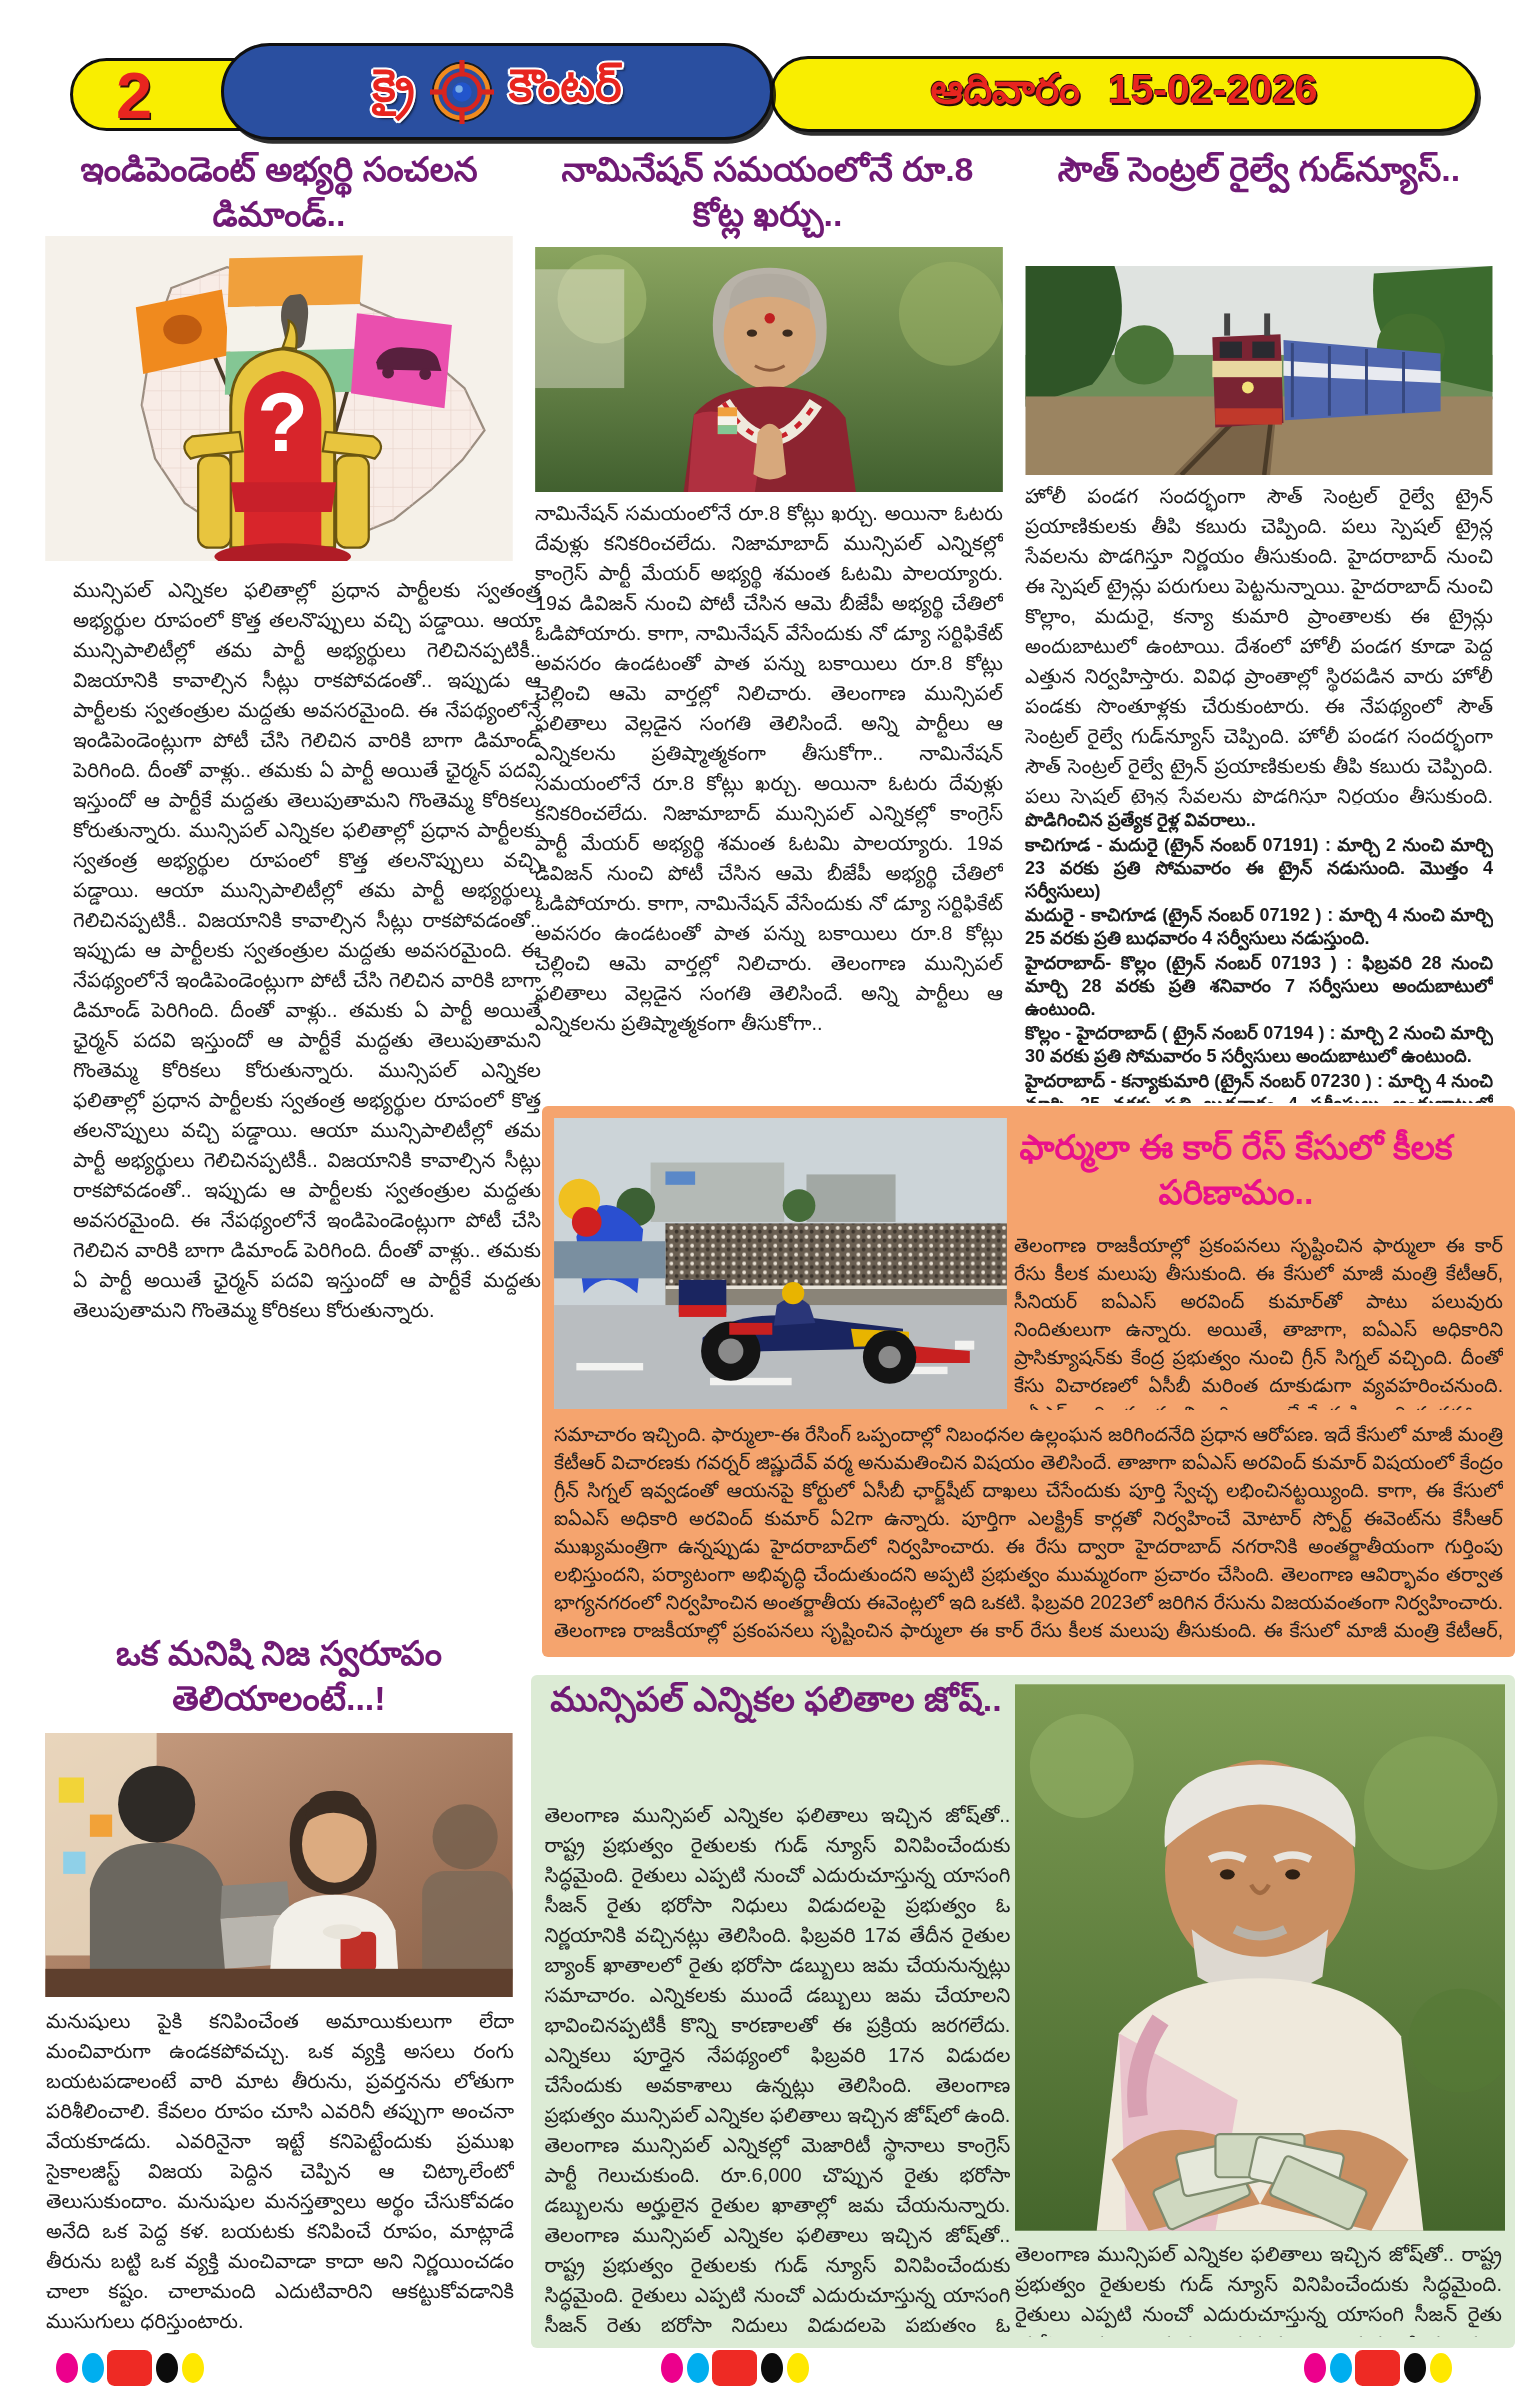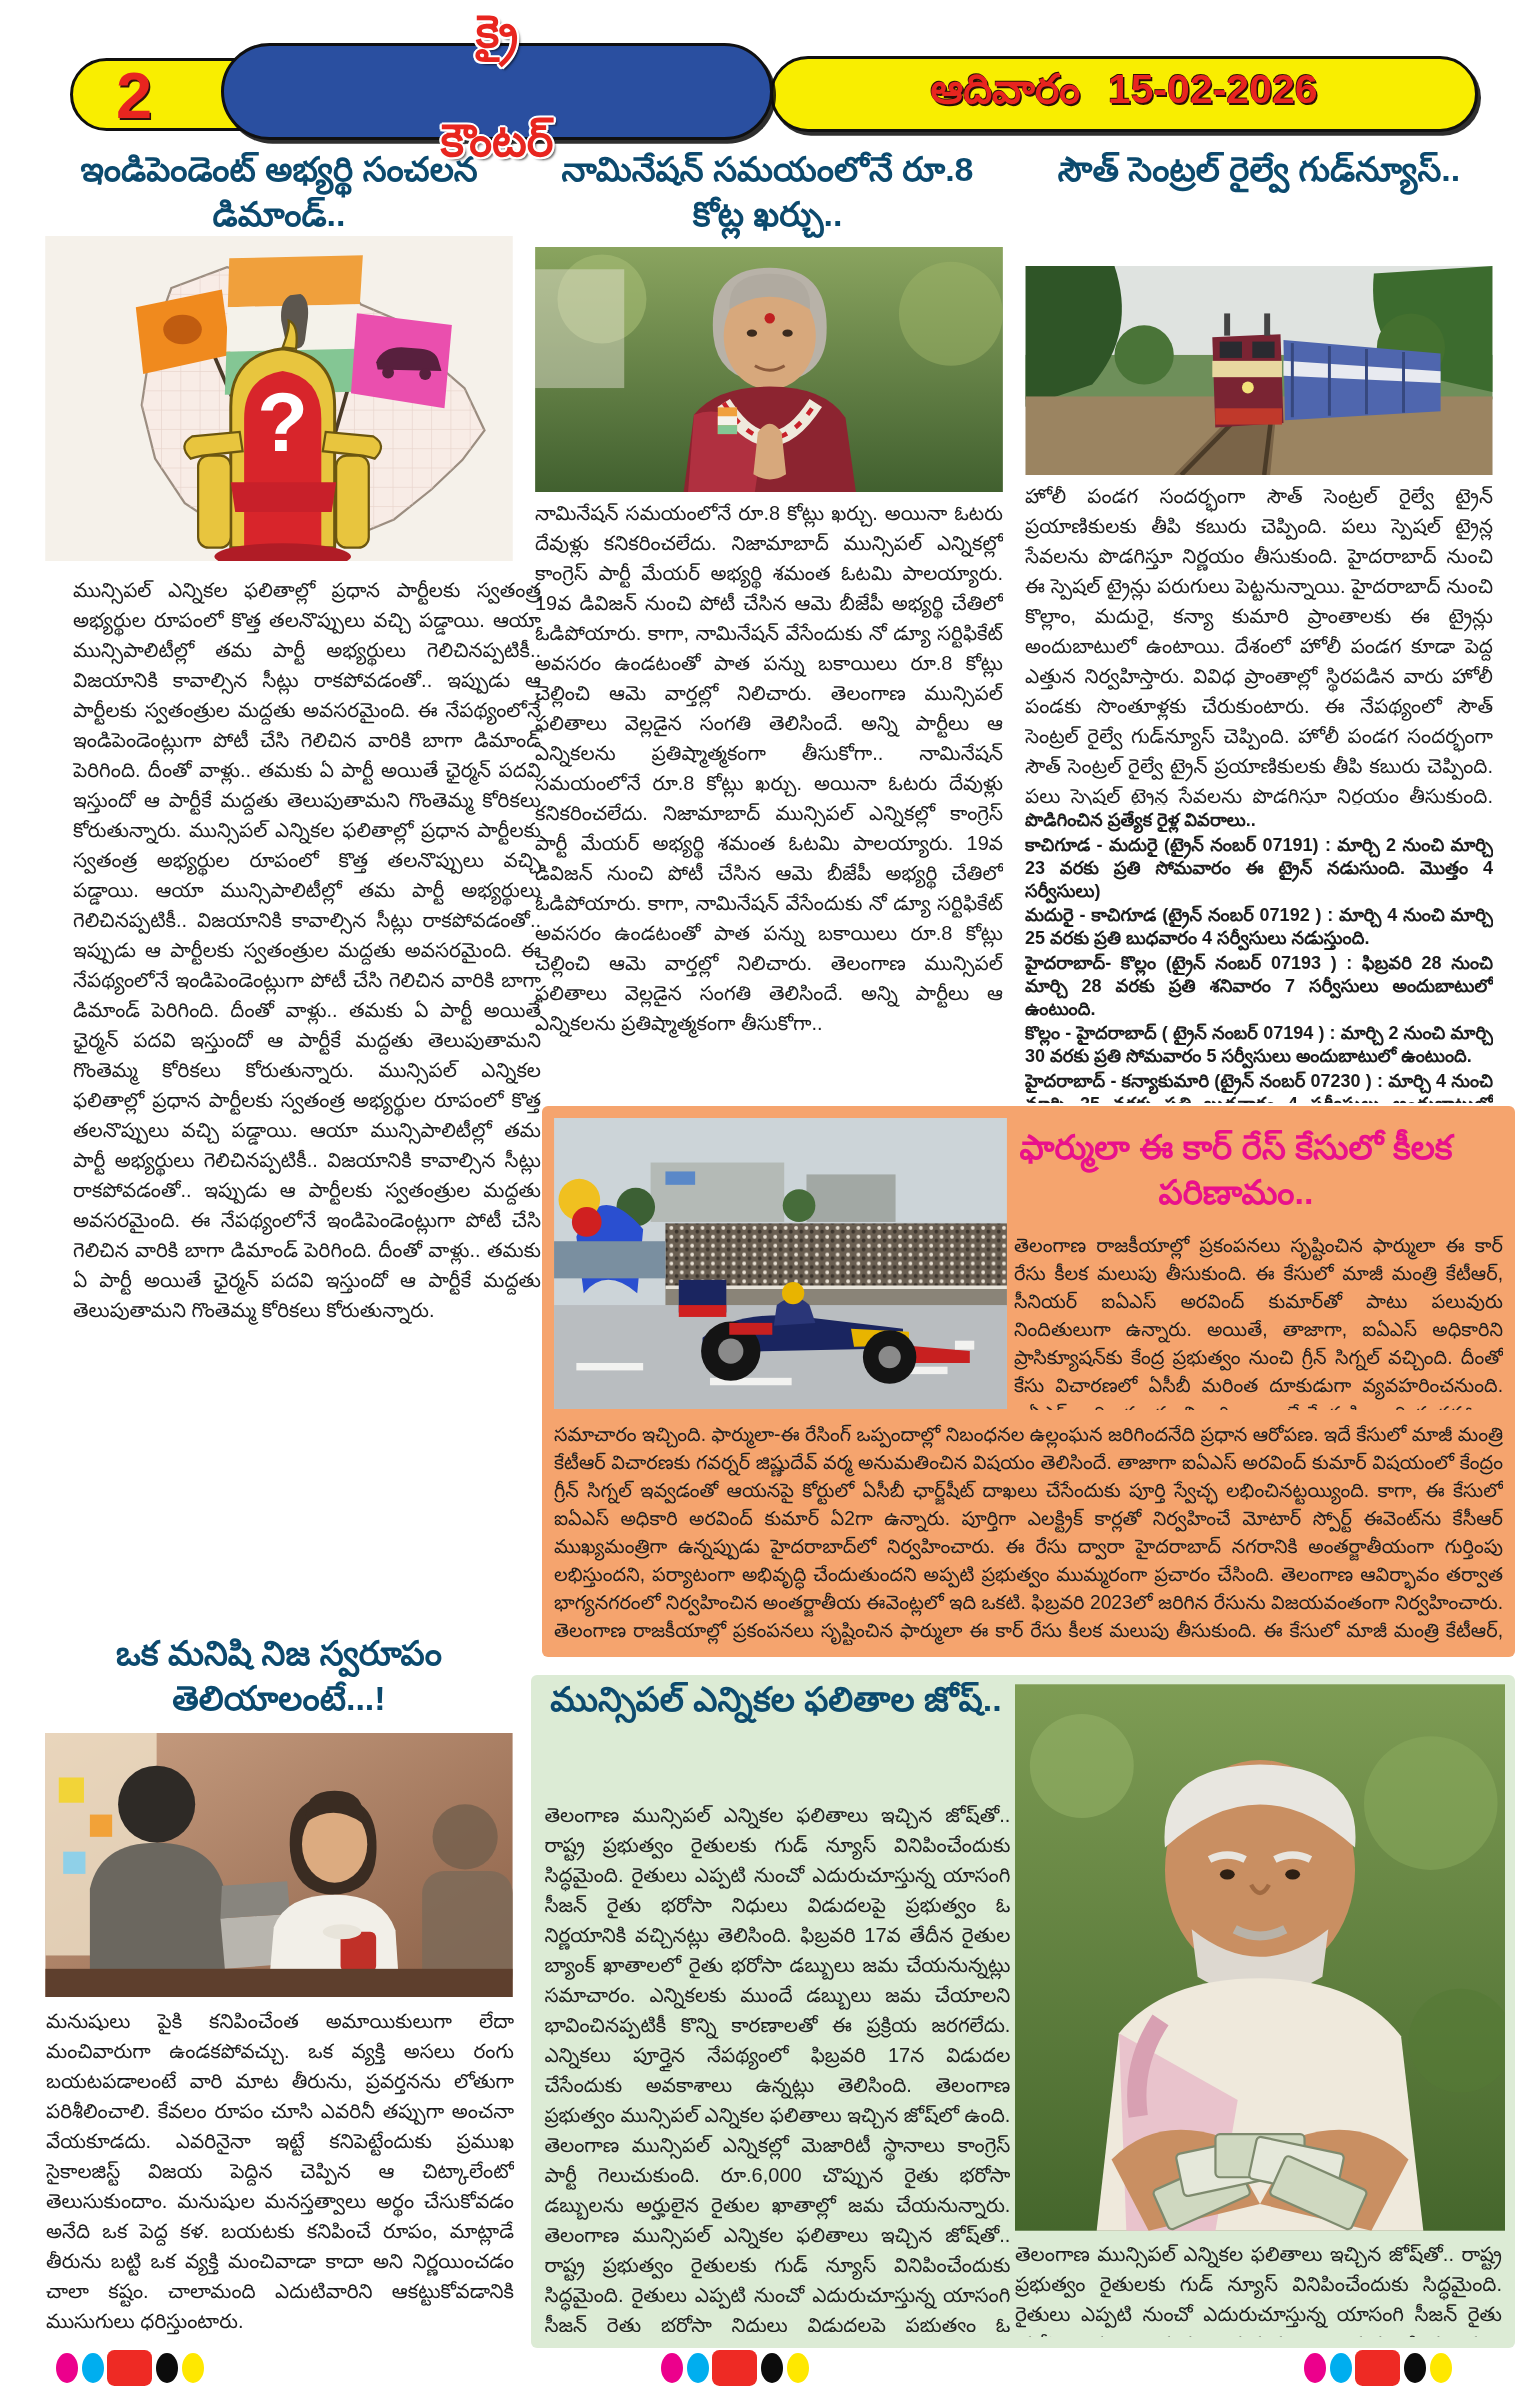--- a/index.html
+++ b/index.html
@@ -5,31 +5,31 @@
   html,body{margin:0;padding:0;background:#ffffff;}
   #page{position:relative;width:1535px;height:2401px;background:#ffffff;overflow:hidden;
         font-family:"Liberation Sans","DejaVu Sans",sans-serif;}
 
   
   .pill{position:absolute;border:3.7px solid #101010;box-sizing:border-box;}
   .pill-page{left:70px;top:58px;width:269px;height:73px;border-radius:37px;background:#f9ee00;z-index:1;}
   .pill-page span{position:absolute;left:43px;top:-3px;font-size:65px;font-weight:bold;color:#e8251f;
         text-shadow:1.5px 1.5px 0 #30100c;}
   .pill-brand{left:221px;top:43px;width:552px;height:97px;border-radius:49px;background:#2a4fa0;z-index:2;
-        display:flex;align-items:center;justify-content:center;gap:23px;
-        box-shadow:3px 3.7px 0 rgba(10,10,10,.85);flex-direction:column;}
+        display:flex;align-items:center;justify-content:center;gap:15px;
+        box-shadow:3px 3.7px 0 rgba(10,10,10,.85);}
   .brand-word{font-size:45px;font-weight:bold;color:#e8251f;
         text-shadow:-2.2px 0 #fff,2.2px 0 #fff,0 -2.2px #fff,0 2.2px #fff,-1.5px -1.5px #fff,1.5px 1.5px #fff,-1.5px 1.5px #fff,1.5px -1.5px #fff,3px 3px 2.2px rgba(0,0,0,.6);}
   .pill-date{left:770px;top:56px;width:708px;height:76px;border-radius:39px;background:#f9ee00;z-index:1;
         display:flex;align-items:center;justify-content:center;box-shadow:3px 3.7px 0 rgba(10,10,10,.85);}
   .date-text{font-size:41px;font-weight:bold;color:#e8251f;word-spacing:16.3px;
         text-shadow:1.5px 1.5px 0 #2a0e08,-0.7px -0.7px 0 #2a0e08;}
 
   
-  .headline{position:absolute;text-align:center;font-weight:bold;color:#0c4a6e;
+  .headline{position:absolute;text-align:center;font-weight:bold;color:#701a75;
         font-size:34px;line-height:45px;}
   .headline-magenta{color:#e9118b;}
   .body-text{position:absolute;text-align:justify;color:#1d1d1d;font-size:20px;line-height:30px;
         overflow:hidden;}
   .body-text span{display:inline;}
   .trains{position:absolute;color:#1d1d1d;font-size:18px;line-height:23px;overflow:hidden;text-align:justify;}
   .trains p{margin:0 0 1.5px 0;font-weight:bold;}
   .photo{position:absolute;display:block;}
 
   .panel{position:absolute;box-sizing:border-box;border-radius:6px;}

